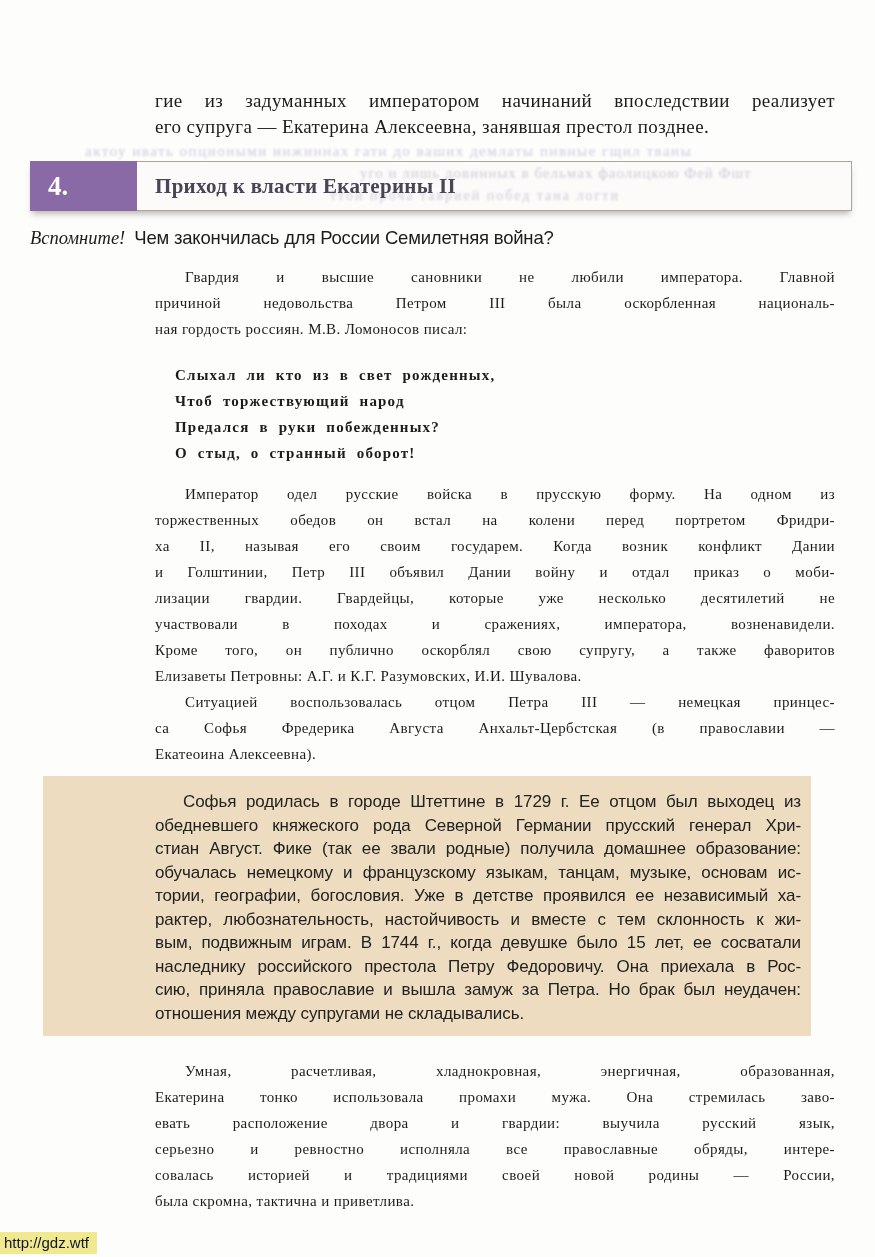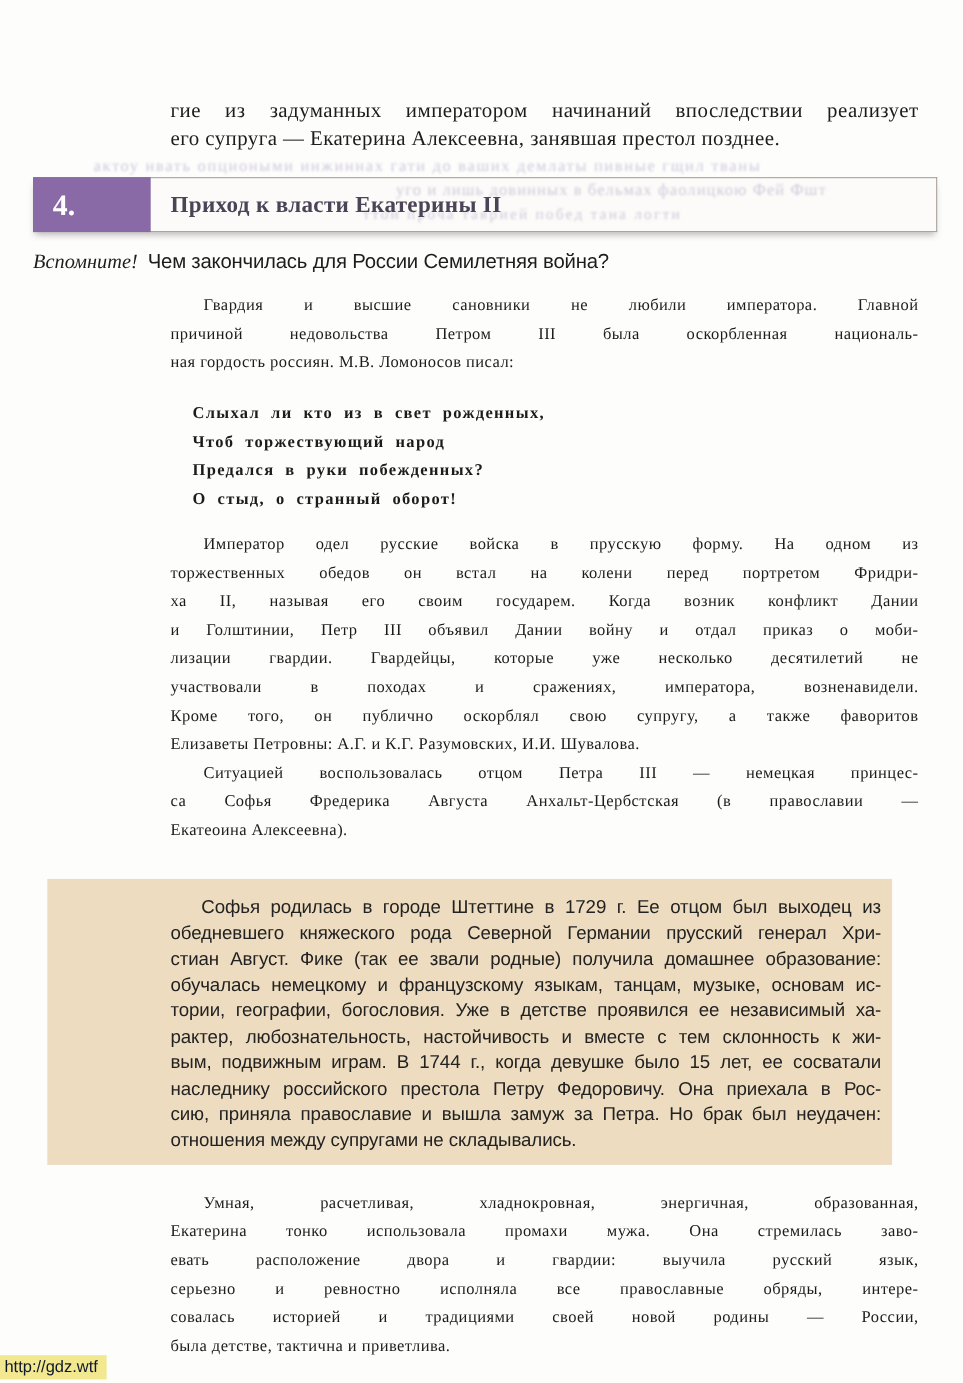--- a/index.html
+++ b/index.html
@@ -86,21 +86,21 @@
   .para-none  { margin-top:0; }
 
   .poem {
     padding-left:20px;
     letter-spacing:1.2px;
     word-spacing:5px;
   }
 
   
   .info-box {
-    margin:31px 0 0 43px;
+    margin:9px 0 0 43px;
     width:768px; box-sizing:border-box;
     background:var(--box-beige,#eddcbf);
     padding:14px 10px 11px 112px;
     font-family:"Liberation Sans", sans-serif;
     font-size:17px; line-height:23.5px;
     color:#222222;
     letter-spacing:-.1px;
   }
   .info-box .tline:first-child { text-indent:28px; }
 
@@ -183,19 +183,19 @@
       <div class="tline tline-last">отношения между супругами не складывались.</div>
     </div>
 
   <div class="column">
     <div class="para-gap indent" style="margin-top:22px;">
         <div class="tline">Умная, расчетливая, хладнокровная, энергичная, образованная,</div>
         <div class="tline">Екатерина тонко использовала промахи мужа. Она стремилась заво-</div>
         <div class="tline">евать расположение двора и гвардии: выучила русский язык,</div>
         <div class="tline">серьезно и ревностно исполняла все православные обряды, интере-</div>
         <div class="tline">совалась историей и традициями своей новой родины — России,</div>
-        <div class="tline tline-last">была детстве, тактична и приветлива.</div>
+        <div class="tline tline-last">была скромна, тактична и приветлива.</div>
       </div>
   </div>
 
   <div class="watermark">http://gdz.wtf</div>
 
 </div>
 
 </body></html>

